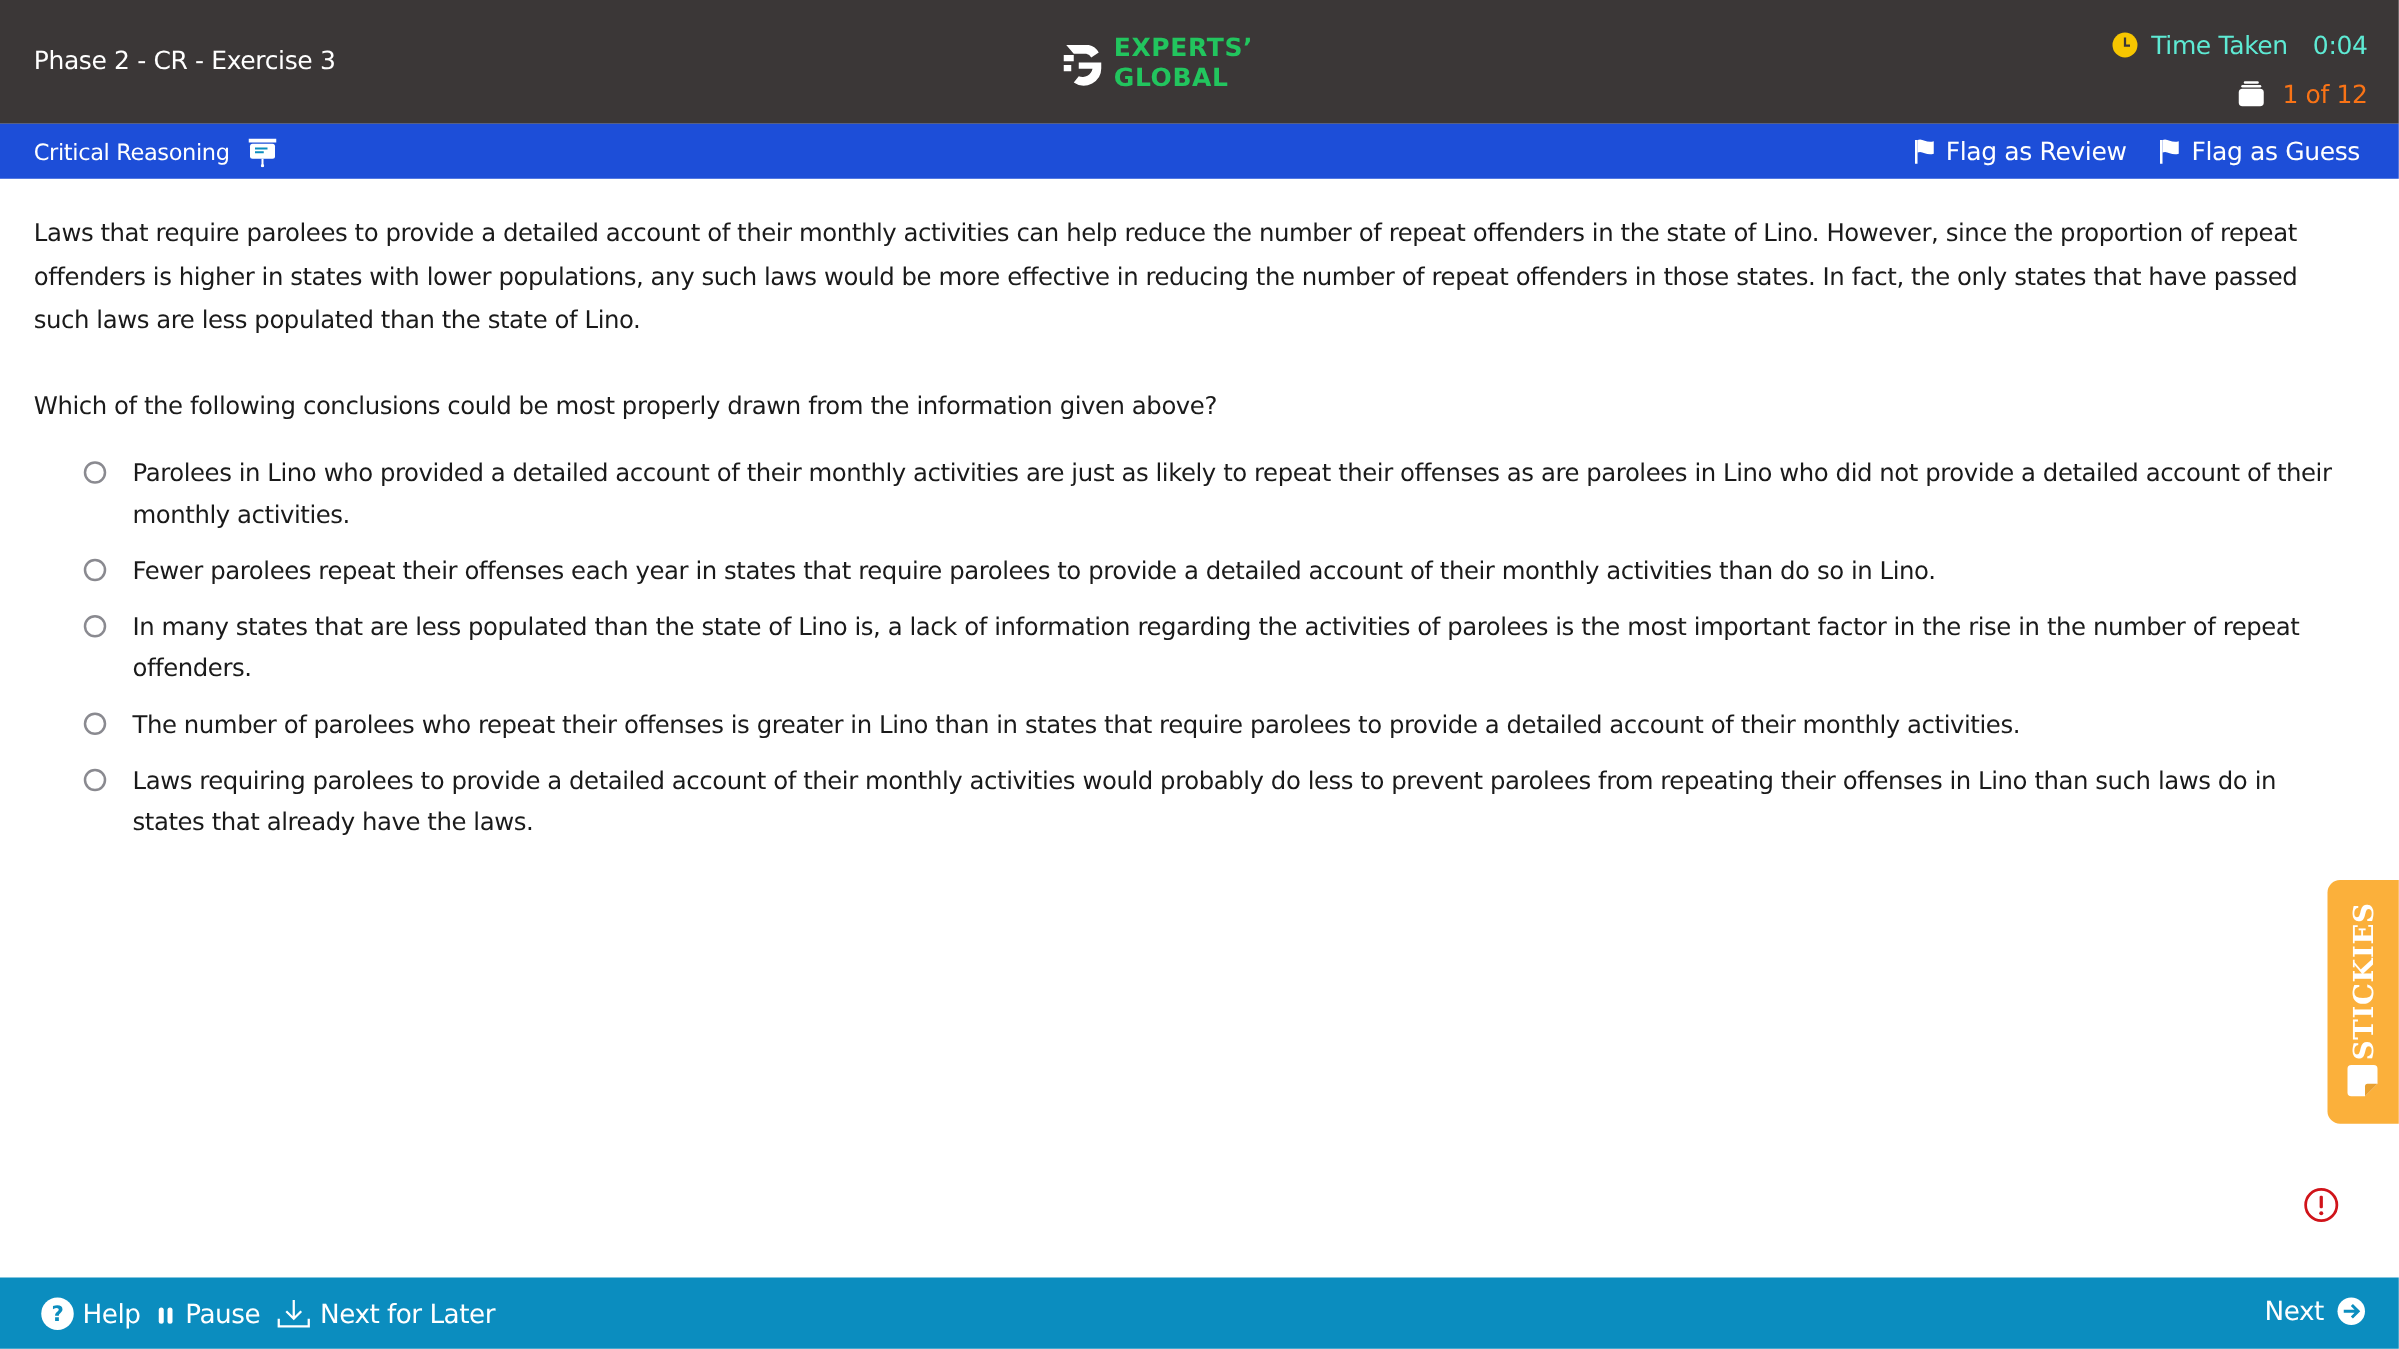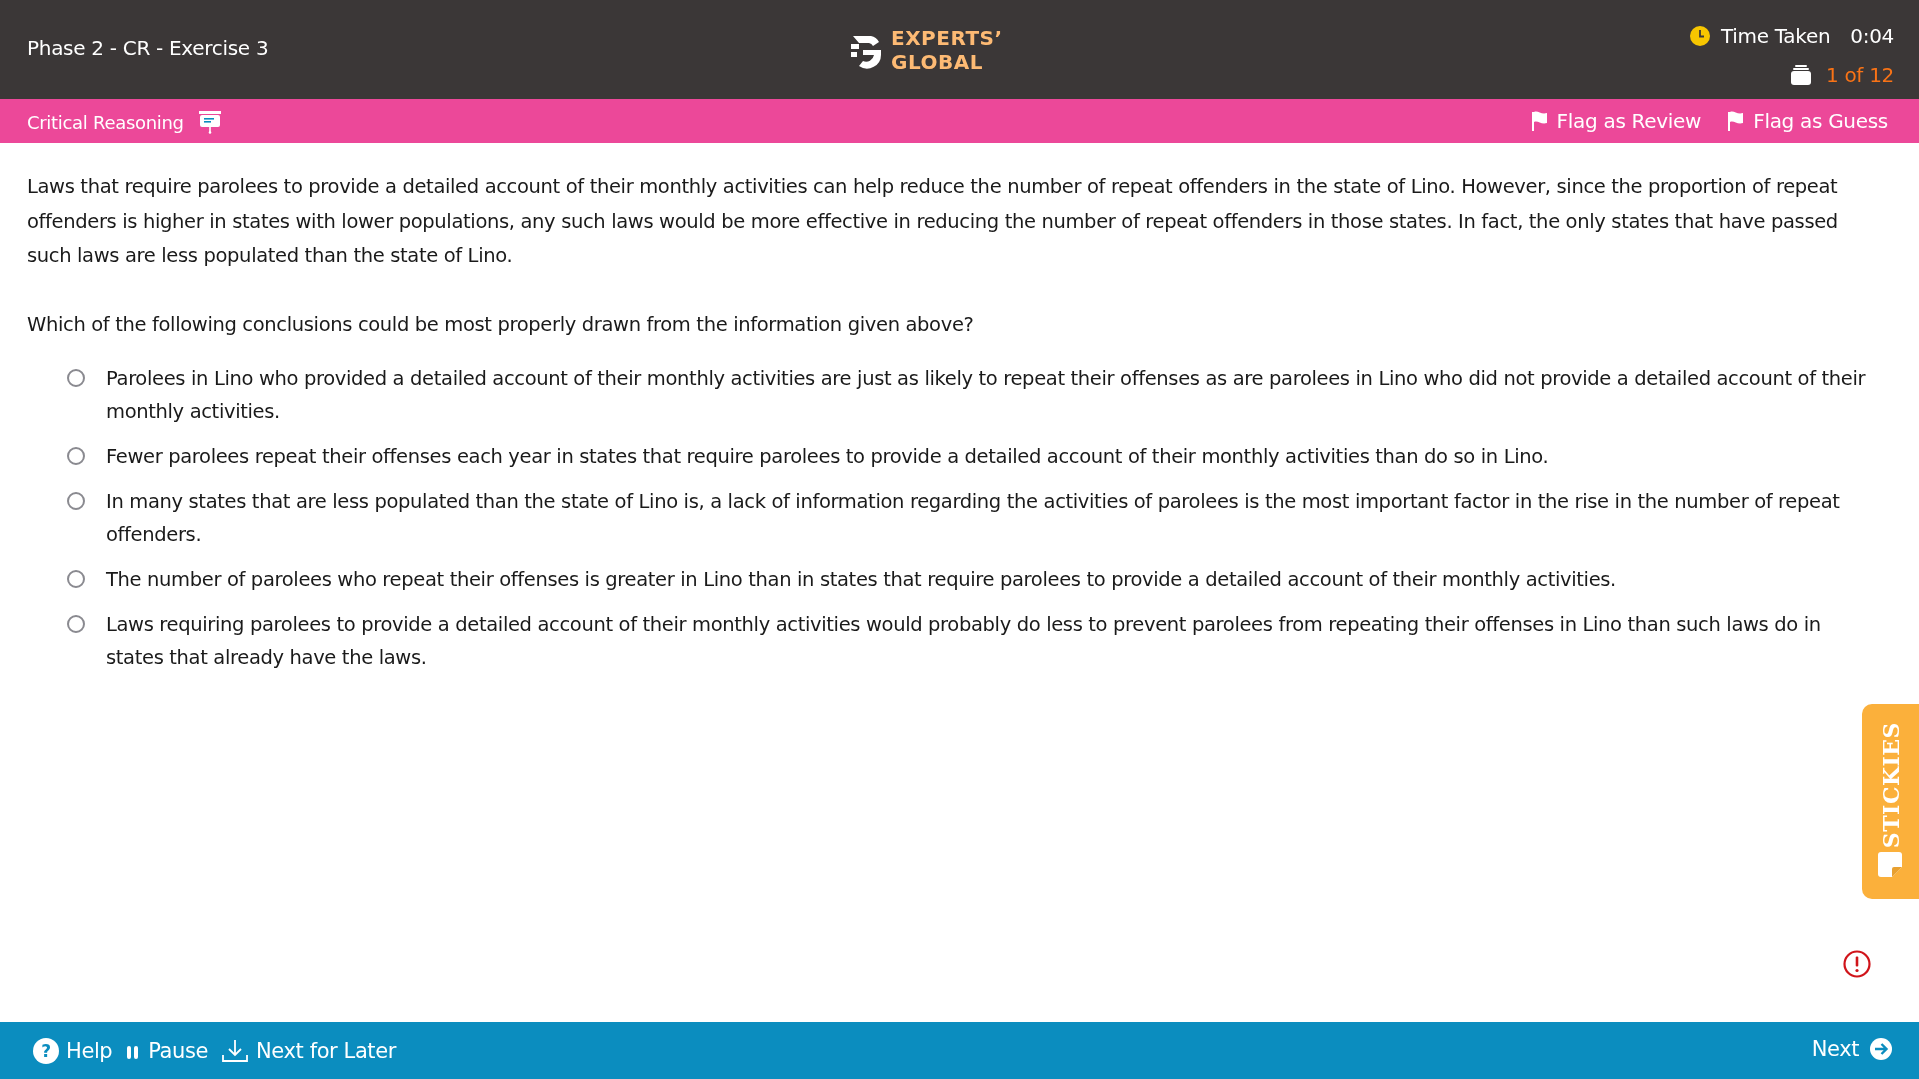--- a/index.html
+++ b/index.html
@@ -13,34 +13,34 @@
   }
   .topbar .title {
     position: absolute; left: 27px; top: 36px; font-size: 20px; letter-spacing: -0.3px;
   }
   .logo {
     position: absolute; left: 849px; top: 26px; display: flex; align-items: center; gap: 8px;
   }
   .logo svg { display: block; }
   .logo .logo-text {
     font-family: "DejaVu Sans", sans-serif; font-weight: bold; font-size: 20px;
-    line-height: 24px; letter-spacing: 0.5px; color: #fdba74;
+    line-height: 24px; letter-spacing: 0.5px; color: #22c55e;
   }
   .timer {
     position: absolute; right: 25px; top: 24px; display: flex; align-items: center; gap: 10px;
-    color: #ffffff; font-size: 20px; letter-spacing: -0.3px;
+    color: #5eead4; font-size: 20px; letter-spacing: -0.3px;
   }
   .timer .val { margin-left: 10px; }
   .counter {
     position: absolute; right: 25px; top: 63px; display: flex; align-items: center; gap: 14px;
     color: #f97316; font-size: 20px; letter-spacing: -0.3px;
   }
   .subbar {
     position: absolute; left: 0; top: 99px; width: 1919px; height: 44px;
-    background: #ec4899; color: #fff;
+    background: #1d4ed8; color: #fff;
   }
   .subbar .section {
     position: absolute; left: 27px; top: 11px; font-size: 18px; display: flex; align-items: center; gap: 14px;
     letter-spacing: -0.3px;
   }
   .subbar .flags {
     position: absolute; right: 31px; top: 10px; display: flex; gap: 26px; font-size: 20px;
     letter-spacing: -0.3px;
   }
   .flag-btn { display: flex; align-items: center; gap: 8px; cursor: pointer; }

